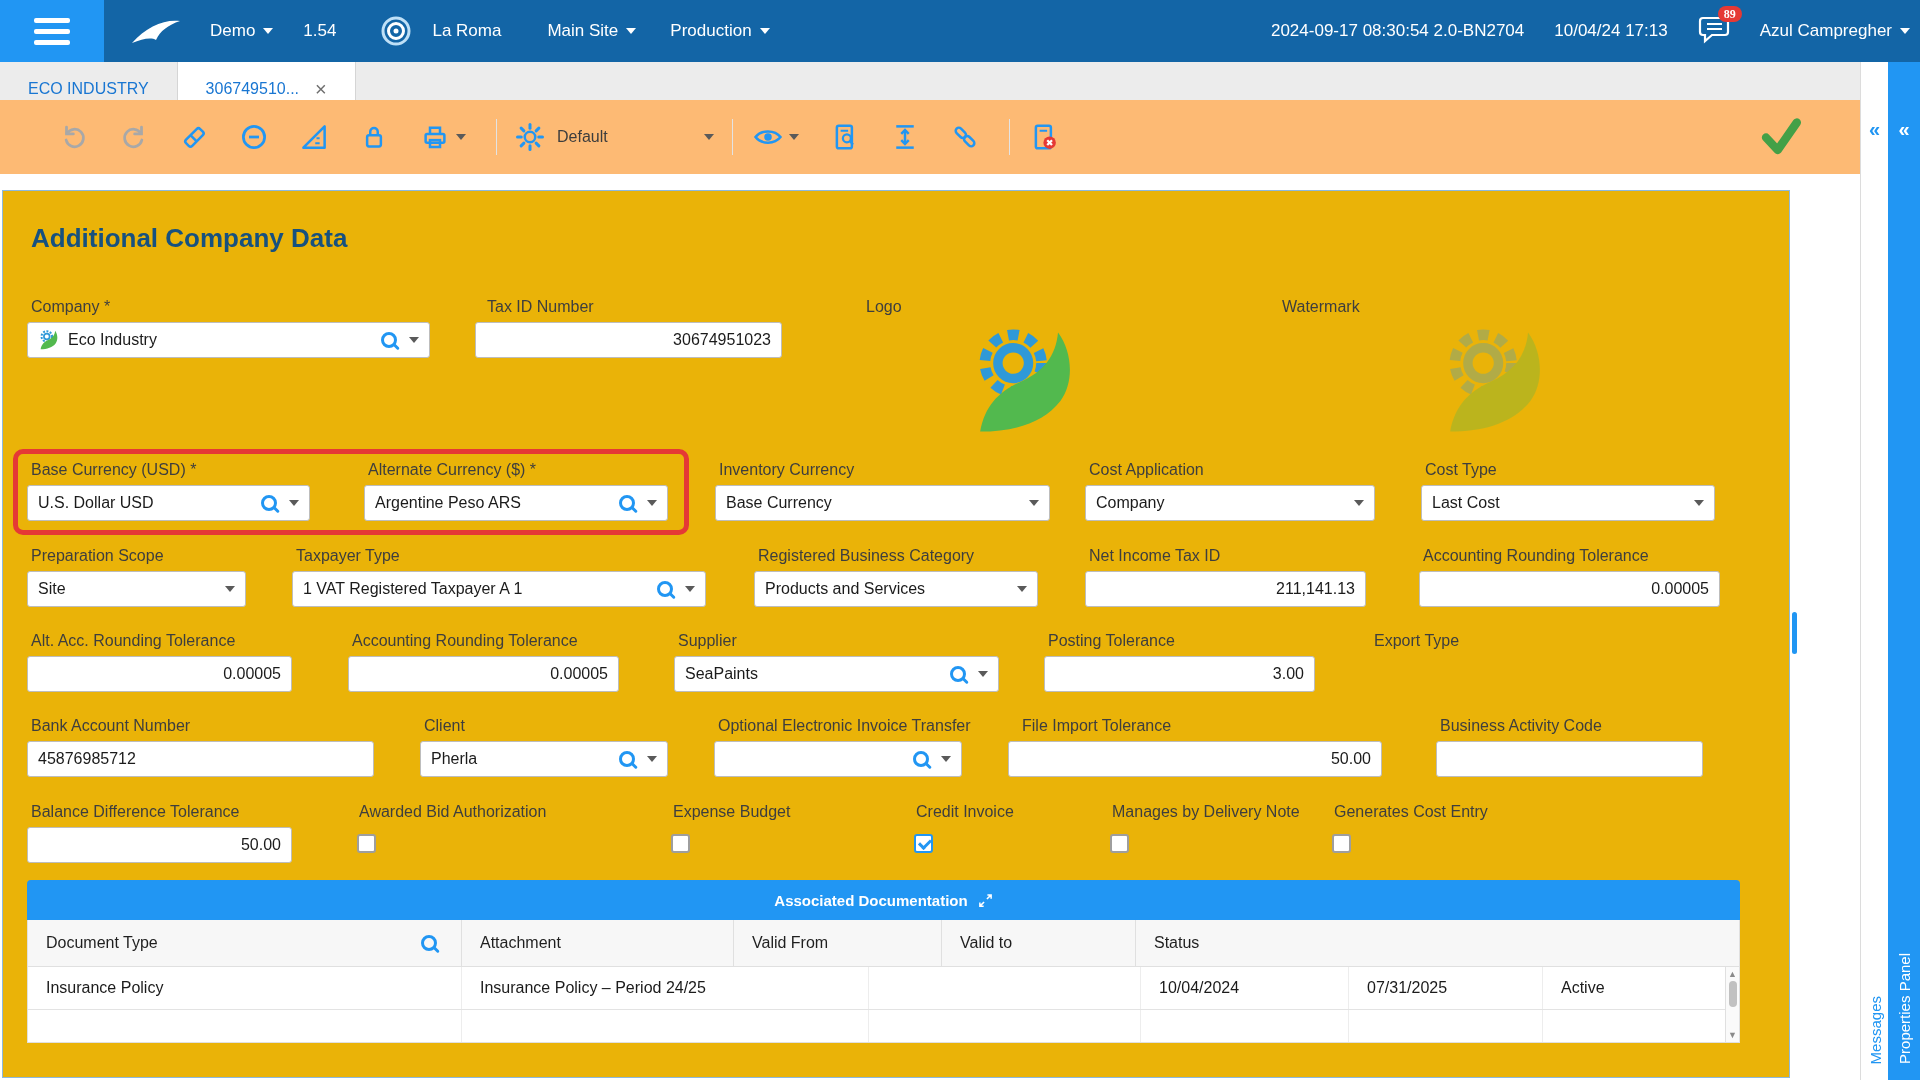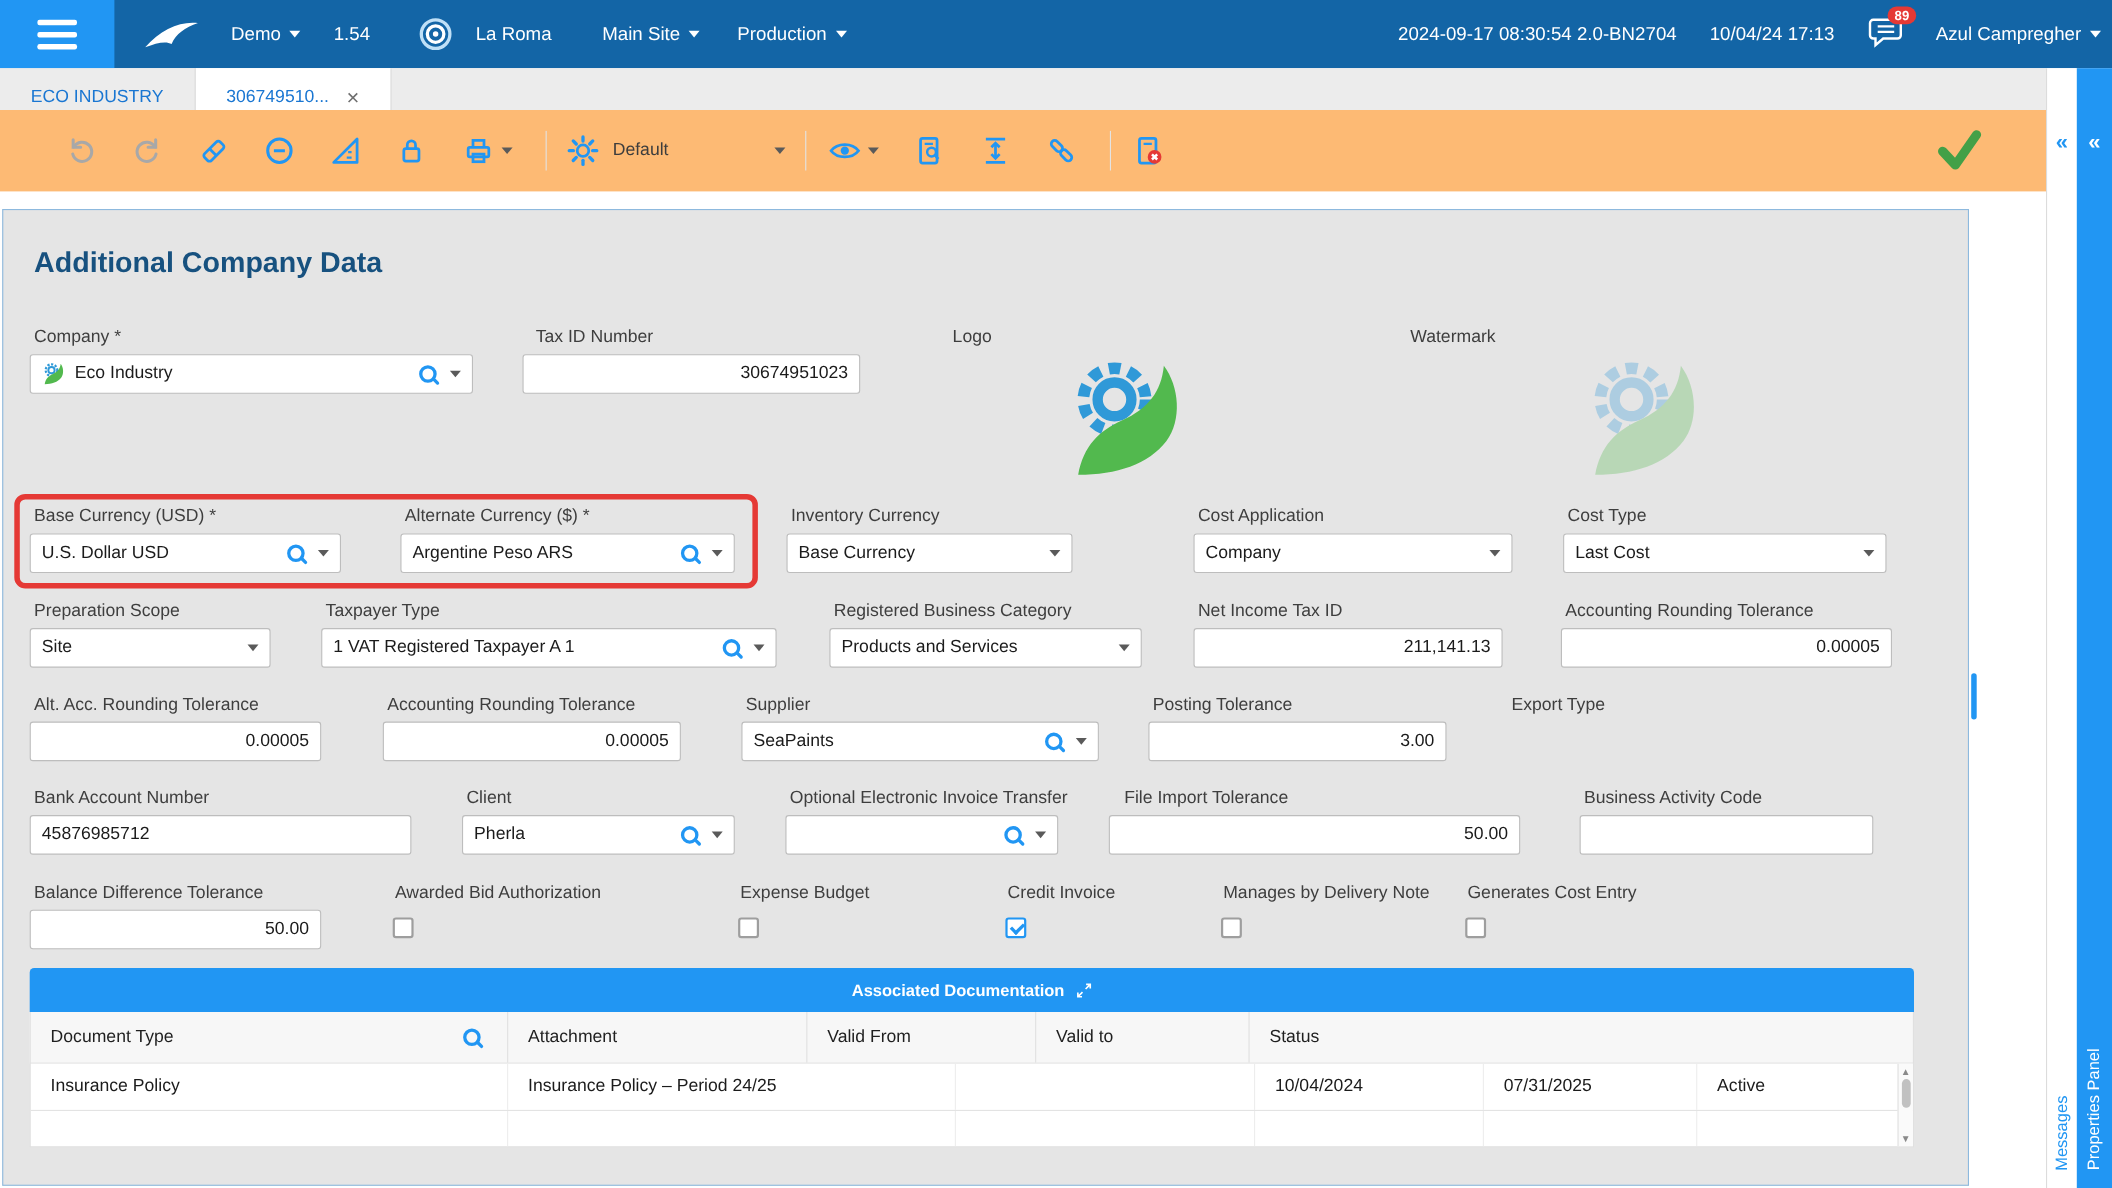--- a/index.html
+++ b/index.html
@@ -9,21 +9,21 @@
   
   .topbar { position:absolute; left:0; top:0; width:1920px; height:62px; background:#1365a6;
     color:#fff; display:flex; align-items:center; font-size:17px; }
   .burger { width:104px; height:62px; background:#2196f3; display:flex; flex-direction:column;
     justify-content:center; align-items:center; gap:6px; cursor:pointer; flex:0 0 auto; }
   .burger i { display:block; width:36px; height:5px; background:#fff; border-radius:2px; }
   .tb-item { display:flex; align-items:center; gap:8px; white-space:nowrap; }
   .caret-w { width:0; height:0; border-left:5px solid transparent; border-right:5px solid transparent;
     border-top:6px solid #fff; display:inline-block; }
   .tb-right { position:absolute; right:10px; top:0; height:62px; display:flex; align-items:center; gap:30px; }
-  .chatwrap { position:relative; }
+  .chatwrap { position:relative;font-family:Liberation Serif, serif; }
   .badge { position:absolute; top:-8px; right:-12px; background:#e53935; color:#fff; font-size:12px;
     font-weight:bold; border-radius:10px; padding:2px 6px; line-height:1; }
 
   
   .tabs { position:absolute; left:0; top:62px; width:1860px; height:54px; background:#ececec;
     border-bottom:1px solid #d5d5d5; display:flex; }
   .tab { display:flex; align-items:center; padding:0 28px; color:#1976d2; font-size:16px;
     border-right:1px solid #d5d5d5; cursor:pointer; }
   .tab.active { background:#fff; }
   .tab .x { margin-left:16px; color:#6f6f6f; font-size:20px; line-height:1; }
@@ -48,21 +48,21 @@
   .chev { position:absolute; top:56px; left:0; width:100%; text-align:center; font-size:20px; font-weight:bold; cursor:pointer; }
   .strip-msg .chev { color:#2196f3; }
   .strip-prop .chev { color:#fff; }
   .vtext { position:absolute; bottom:16px; left:50%; transform:translateX(-50%) rotate(180deg);
     writing-mode:vertical-rl; font-size:15px; white-space:nowrap; }
   .strip-msg .vtext { color:#2196f3; }
   .strip-prop .vtext { color:#fff; }
   .mini-scroll { position:absolute; left:1792px; top:612px; width:5px; height:42px; background:#2196f3; border-radius:3px; }
 
   
-  .panel { position:absolute; left:2px; top:190px; width:1788px; height:888px; background:#e5e5e5;
+  .panel { position:absolute; left:2px; top:190px; width:1788px; height:888px; background:#eab308;
     border:1px solid #8db9de; }
   .ptitle { position:absolute; left:28px; top:32px; font-size:26px; font-weight:bold; color:#17517f; }
 
   .fld { position:absolute; }
   .lbl { font-size:16px; color:#3e3e3e; white-space:nowrap; margin-bottom:6px; padding-left:4px; }
   .box { height:36px; border:1px solid #bdbdbd; border-radius:3px; background:#fff; display:flex;
     align-items:center; padding:0 10px; font-size:16px; color:#1b1b1b; }
   .box .val { flex:1; white-space:nowrap; overflow:hidden; }
   .box.right .val { text-align:right; }
   .mag { position:relative; width:19px; height:19px; flex:0 0 auto; cursor:pointer; }
@@ -361,21 +361,21 @@
   <div class="fld" style="left:361px;top:270px">
     <div class="lbl">Alternate Currency ($) *</div>
     <div class="box" style="width:304px">
       <span class="val">Argentine Peso ARS</span>
       <span class="mag"></span>
       <span class="caret-g"></span>
     </div>
   </div>
   <div class="fld" style="left:712px;top:270px">
     <div class="lbl">Inventory Currency</div>
-    <div class="box" style="width:260px">
+    <div class="box" style="width:335px">
       <span class="val">Base Currency</span>
       <span class="caret-g"></span>
     </div>
   </div>
   <div class="fld" style="left:1082px;top:270px">
     <div class="lbl">Cost Application</div>
     <div class="box" style="width:290px">
       <span class="val">Company</span>
       <span class="caret-g"></span>
     </div>

